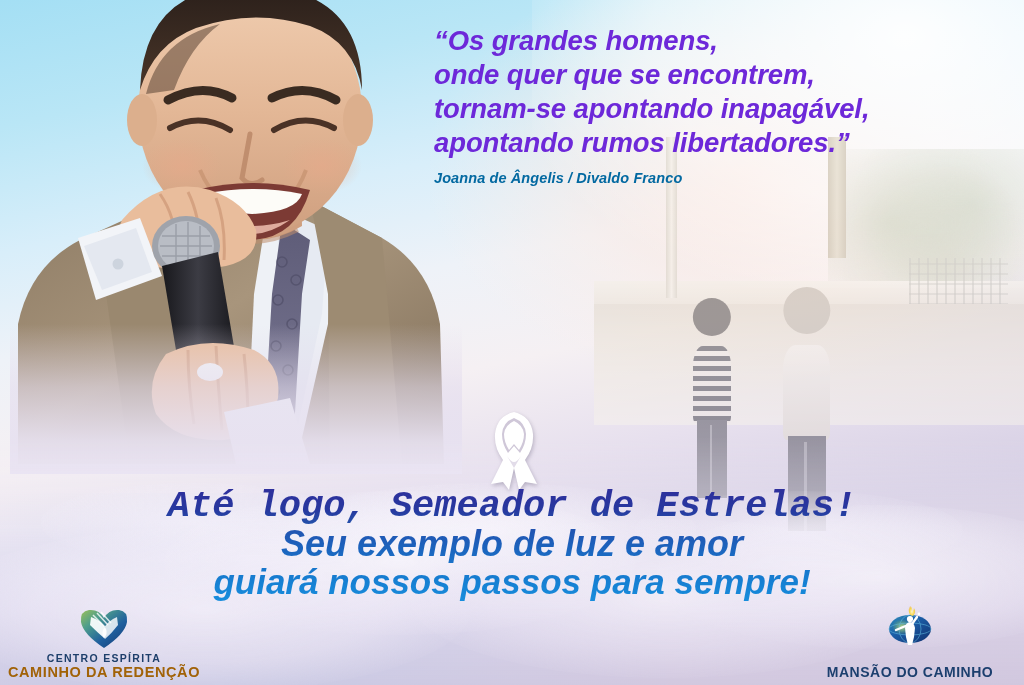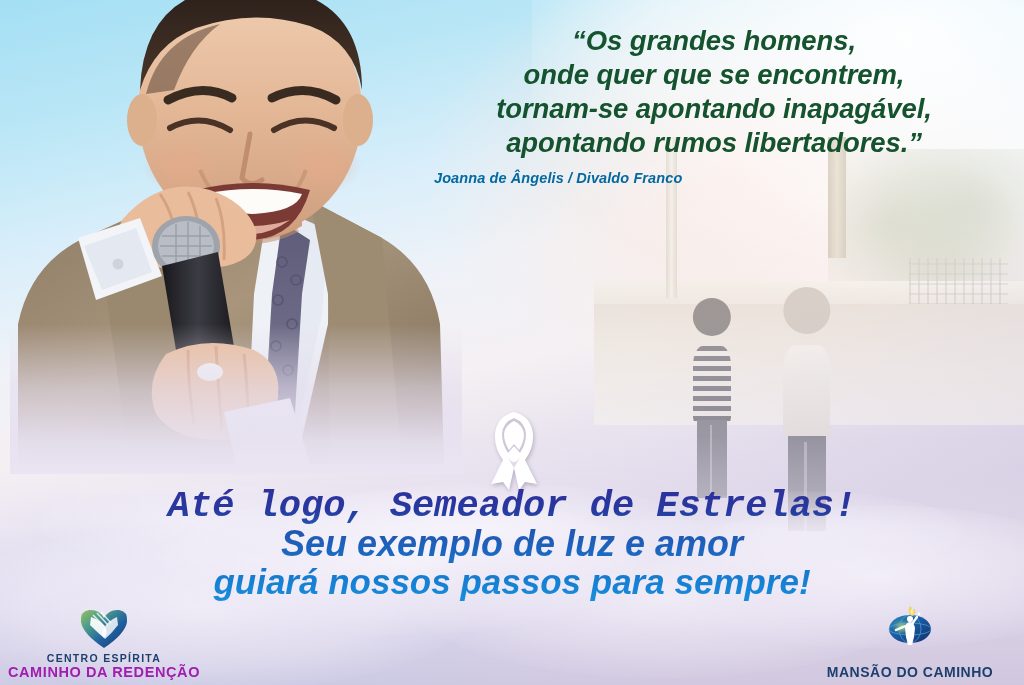--- a/index.html
+++ b/index.html
@@ -116,22 +116,22 @@
   .c6{left:4%;bottom:34%;width:30%;height:22%;background:radial-gradient(ellipse at 50% 50%,rgba(250,248,254,.6) 0%,rgba(244,241,250,.24) 54%,rgba(255,255,255,0) 80%);}
   .c7{right:6%;bottom:32%;width:32%;height:22%;background:radial-gradient(ellipse at 50% 50%,rgba(250,248,254,.58) 0%,rgba(244,241,250,.22) 54%,rgba(255,255,255,0) 80%);}
   .mist{
     position:absolute;left:0;right:0;bottom:0;height:250px;
     background:linear-gradient(180deg, rgba(244,240,250,0) 0%, rgba(240,235,248,.35) 36%, rgba(228,220,240,.55) 70%, rgba(214,204,228,.62) 100%);
   }
 
   
   .quote{
     position:absolute;right:30px;top:24px;width:560px;
-    text-align:center;
-    color:#14532d;
+    text-align:left;
+    color:#6d28d9;
     font-style:italic;font-weight:bold;
     font-size:27.5px;line-height:34px;
     letter-spacing:-.1px;
   }
   .quote .qline{display:block;white-space:nowrap;}
   .quote-author{
     position:absolute;right:30px;top:170px;width:560px;
     text-align:left;
     color:#0369a1;
     font-style:italic;font-weight:bold;
@@ -162,21 +162,21 @@
   
   .logo-block{position:absolute;bottom:4px;text-align:center;}
   .logo-left{left:6px;width:196px;}
   .logo-right{right:6px;width:216px;}
   .logo-mark{display:block;margin:0 auto 2px;}
   .logo-l1{
     font-size:10.5px;font-weight:bold;color:#1e3f6b;
     letter-spacing:1.3px;line-height:12px;
   }
   .logo-l2{
-    font-size:14.5px;font-weight:bold;color:#a21caf;
+    font-size:14.5px;font-weight:bold;color:#a16207;
     letter-spacing:.6px;line-height:17px;
   }
   .logo-right .logo-l2{font-size:14px;letter-spacing:.5px;color:#1c3f6e;margin-top:17px;}
 </style>
 </head>
 <body>
 
 <div id="poster">
 
   <div class="bg-sky"></div>

